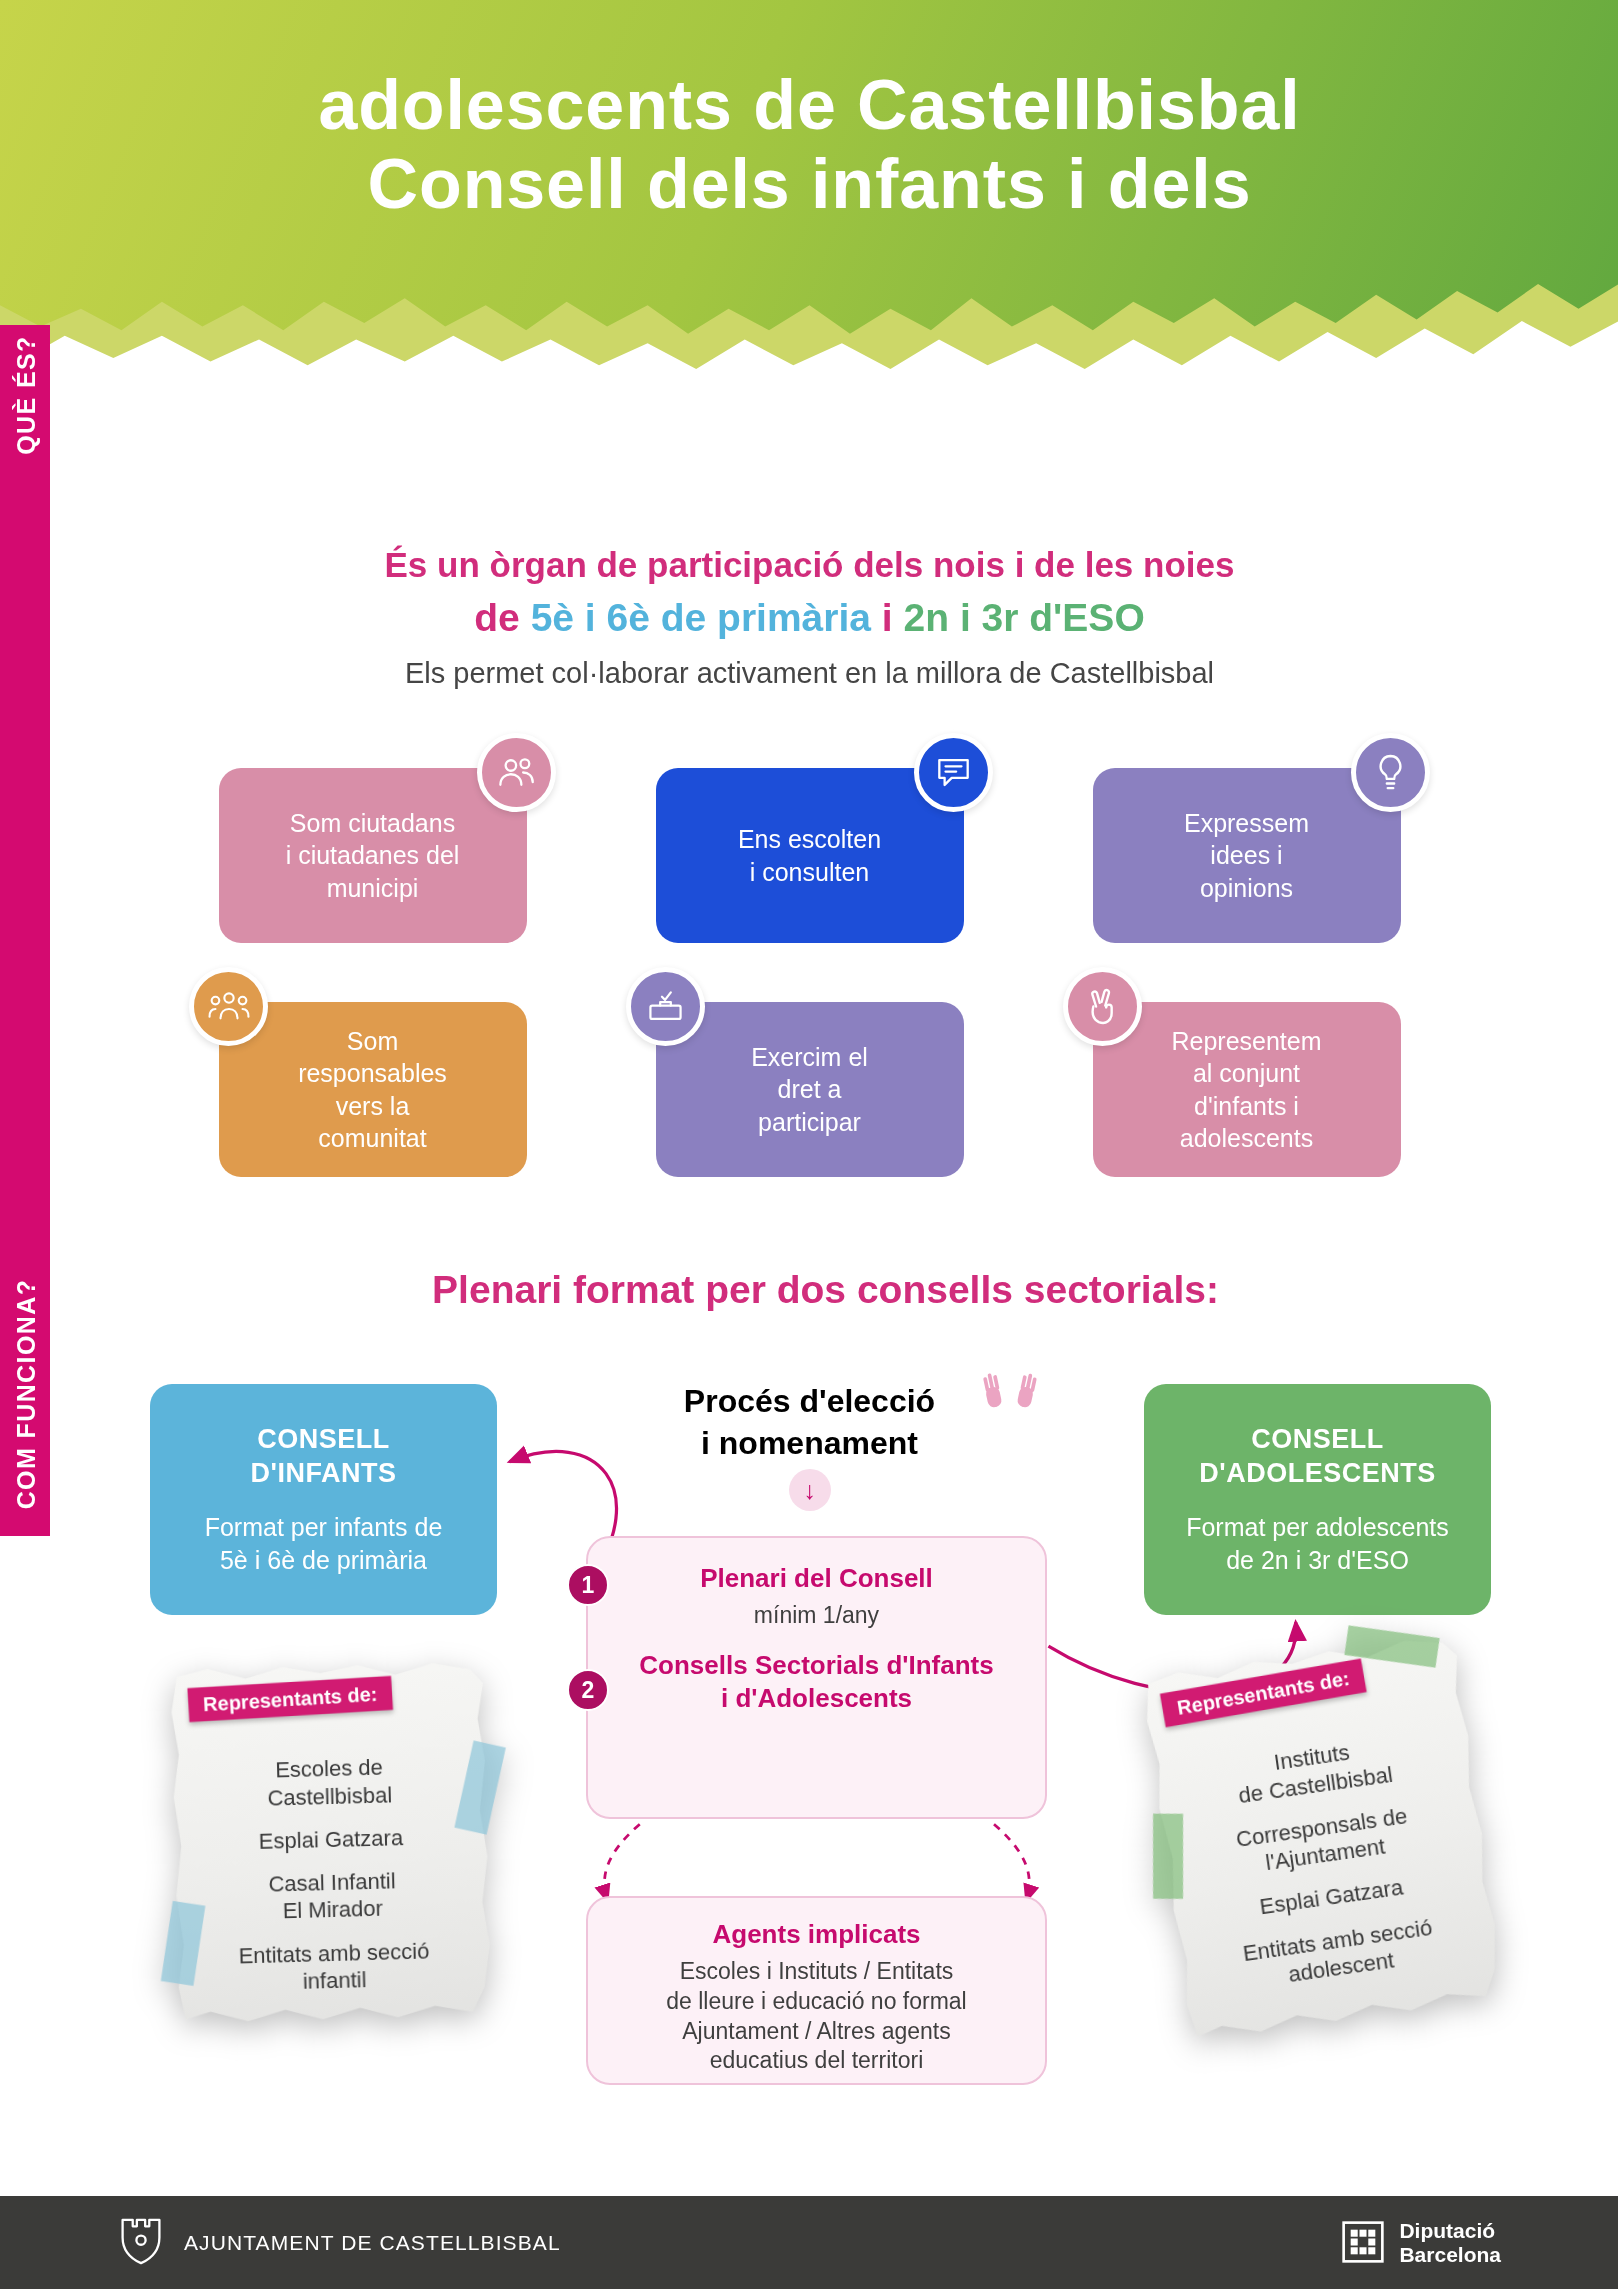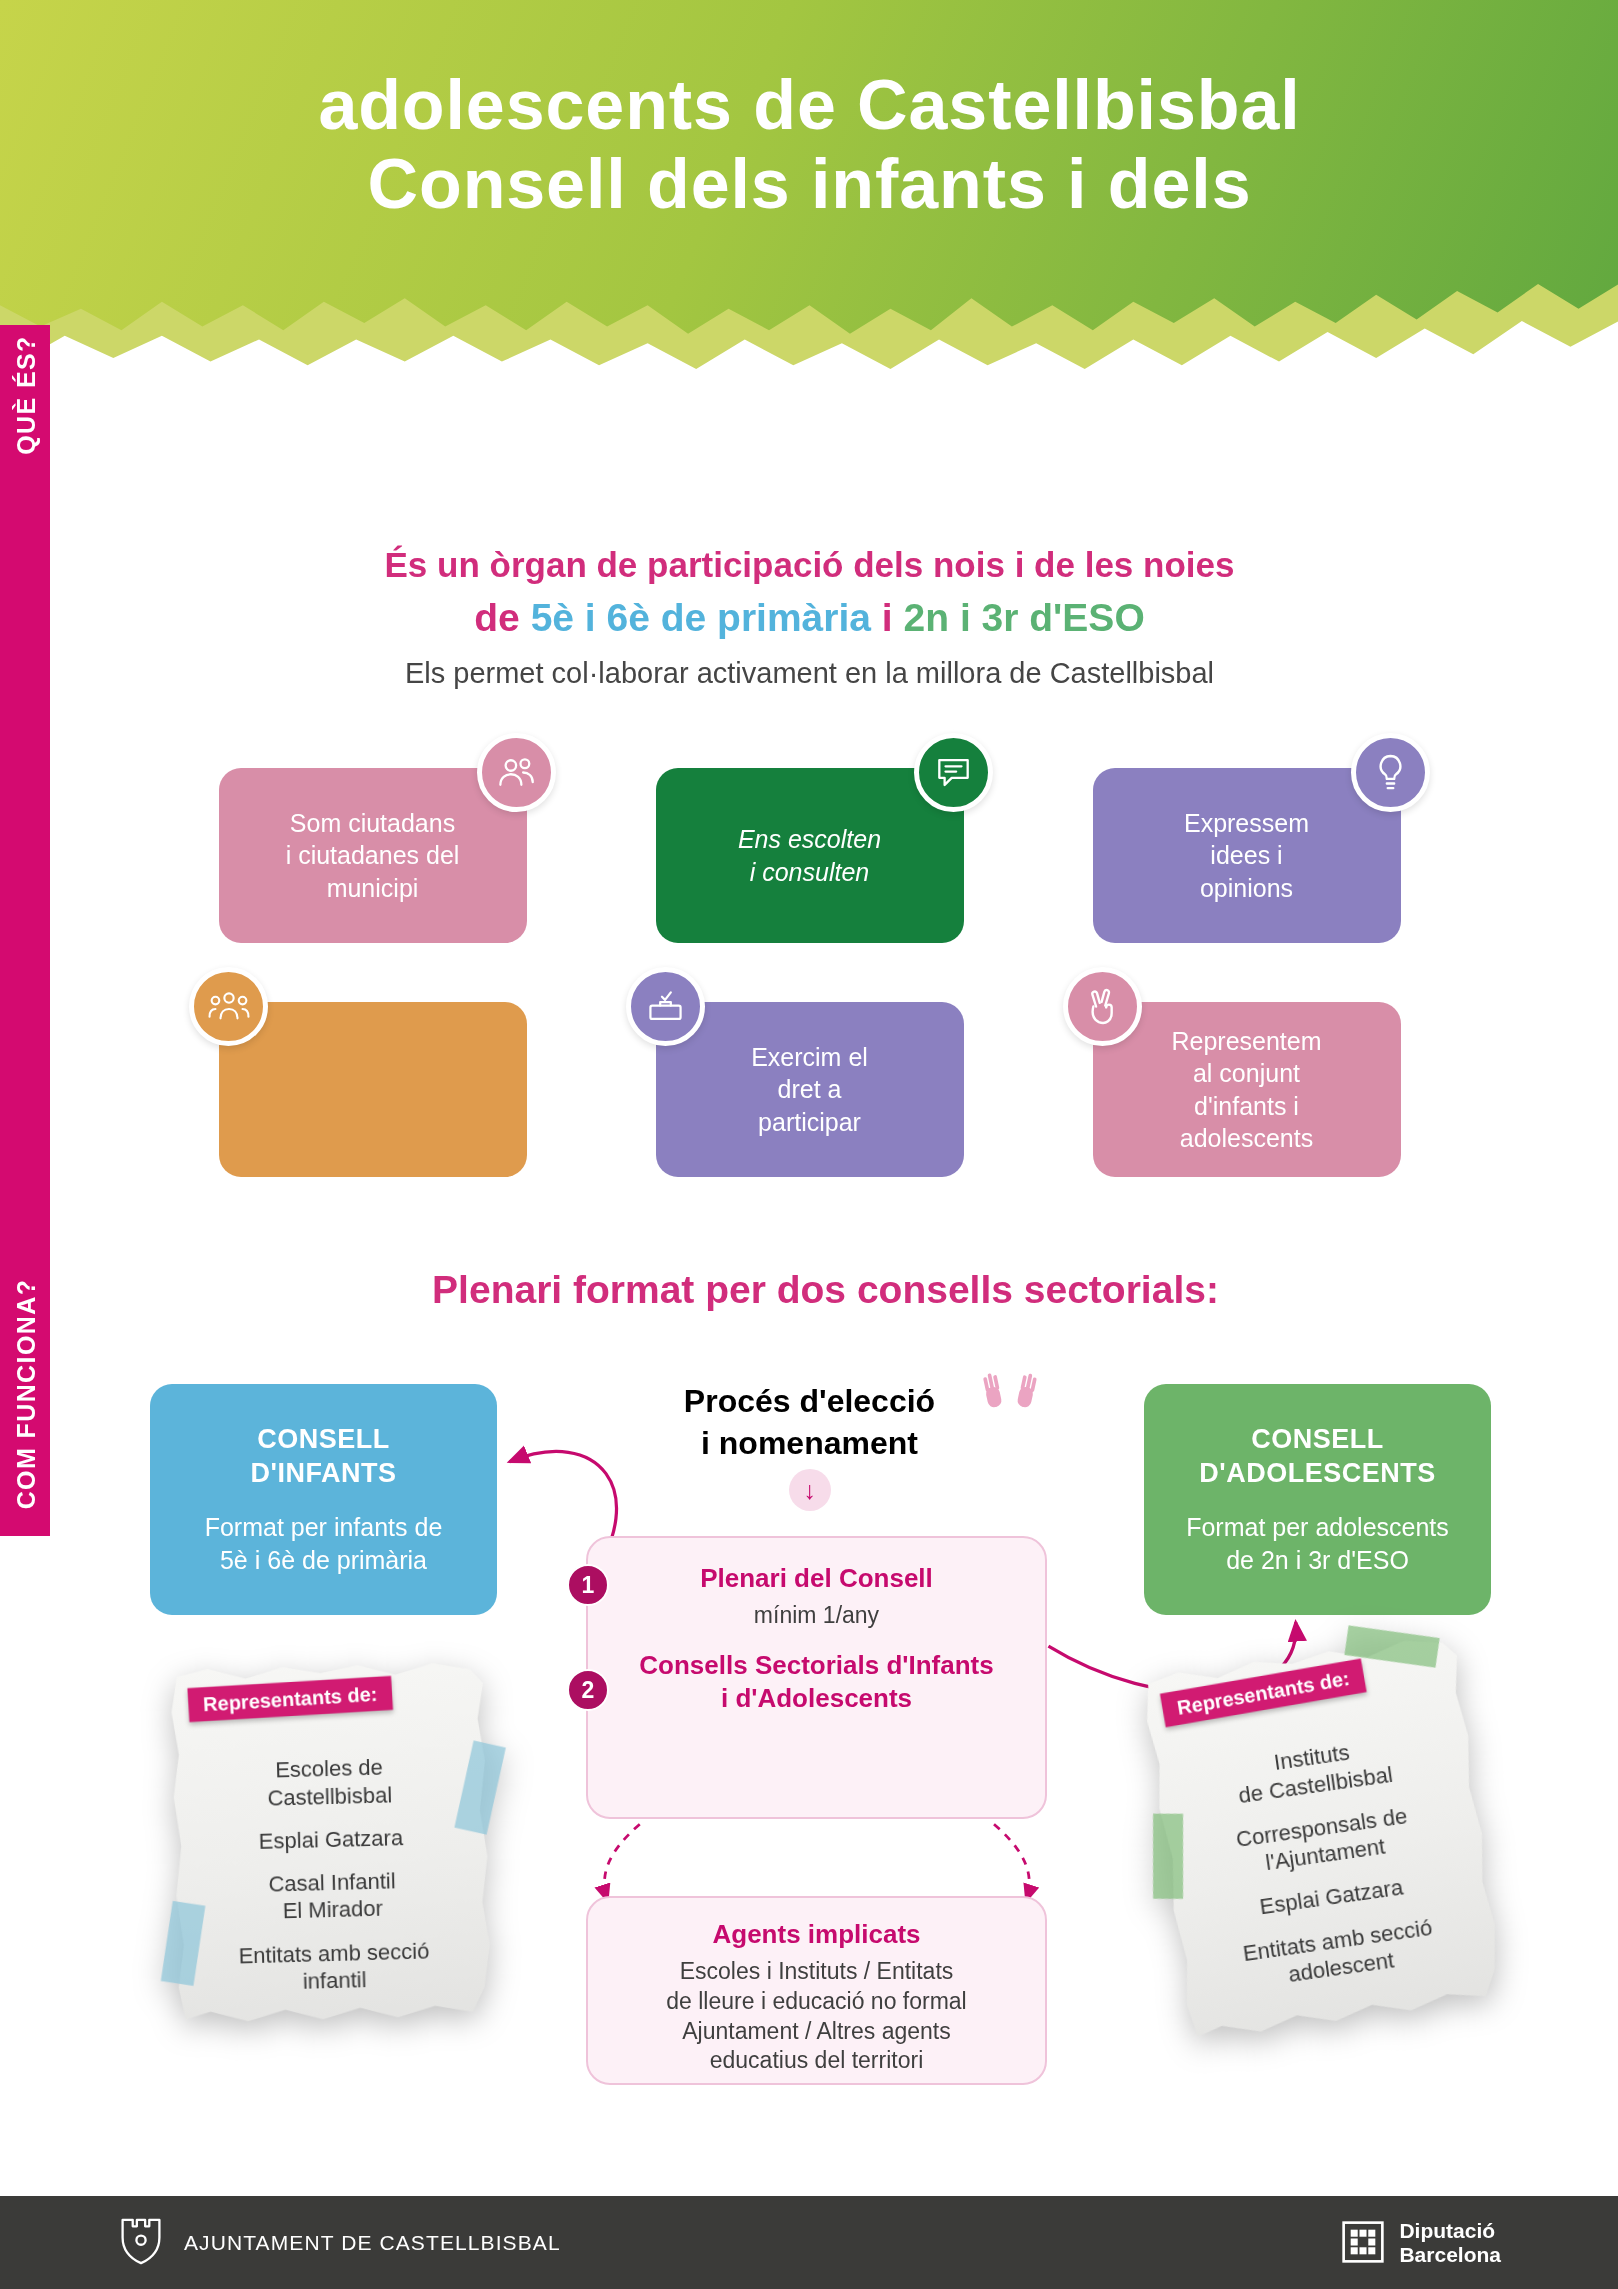--- a/index.html
+++ b/index.html
@@ -32,21 +32,21 @@
   .intro-l2 .green { color:#5bb274; }
   .intro-l3 { font-size:29px; color:#454545; margin-top:16.6px; }
 
   
   .cards { position:absolute; top:768px; left:50%; transform:translateX(-50%);
     display:grid; grid-template-columns:repeat(3,308px); column-gap:129px; row-gap:59px; }
   .card { position:relative; height:175px; border-radius:22px; display:flex; align-items:center;
     justify-content:center; text-align:center; color:#fff; font-size:25px; line-height:1.3;
     padding:11px 24px; white-space:pre-line; font-weight:500; }
   .bg-pink   { background:#d88ea8; }
-  .bg-yellow { background:#15803d;font-style:italic; }
+  .bg-yellow { background:#1d4ed8; }
   .bg-purple { background:#8b80c0; }
   .bg-orange { background:#df9b4d; }
   .badge-icon { position:absolute; width:79px; height:79px; border-radius:50%;
     border:5.5px solid #ffffff; display:flex; align-items:center; justify-content:center;
     box-shadow:0 2.8px 7.4px rgba(0,0,0,.12); }
   .badge-icon.tr { top:-35px; right:-29.5px; }
   .badge-icon.tl { top:-35px; left:-29.5px; }
 
   
   .how { position:absolute; top:1255px; left:0; width:100%; height:941px; }
@@ -170,20 +170,24 @@
 opinions</span>
       <span class="badge-icon tr bg-purple">
         <svg width="33" height="41" viewBox="0 0 36 44" fill="none" stroke="#fff" stroke-width="2.6" stroke-linecap="round" stroke-linejoin="round">
           <path d="M18 4 a11 11 0 0 1 6 20 c-1.5 1 -2 3 -2 5 h-8 c0-2 -.5-4 -2-5 a11 11 0 0 1 6-20 z"></path>
           <path d="M14 34 h8 M15 39 h6"></path>
         </svg>
       </span>
     </div>
 
     <div class="card bg-orange">
+      <span>Som
+responsables
+vers la
+comunitat</span>
       <span class="badge-icon tl bg-orange">
         <svg width="44" height="35" viewBox="0 0 52 40" fill="none" stroke="#fff" stroke-width="2.5" stroke-linecap="round">
           <circle cx="26" cy="10" r="5.5"></circle>
             <path d="M16 34 c0-7 4-11 10-11 s10 4 10 11"></path>
           <circle cx="10" cy="13" r="4.5"></circle>
             <path d="M3 32 c0-6 3-9 7-9"></path>
           <circle cx="42" cy="13" r="4.5"></circle>
             <path d="M49 32 c0-6 -3-9 -7-9"></path>
         </svg>
       </span>

